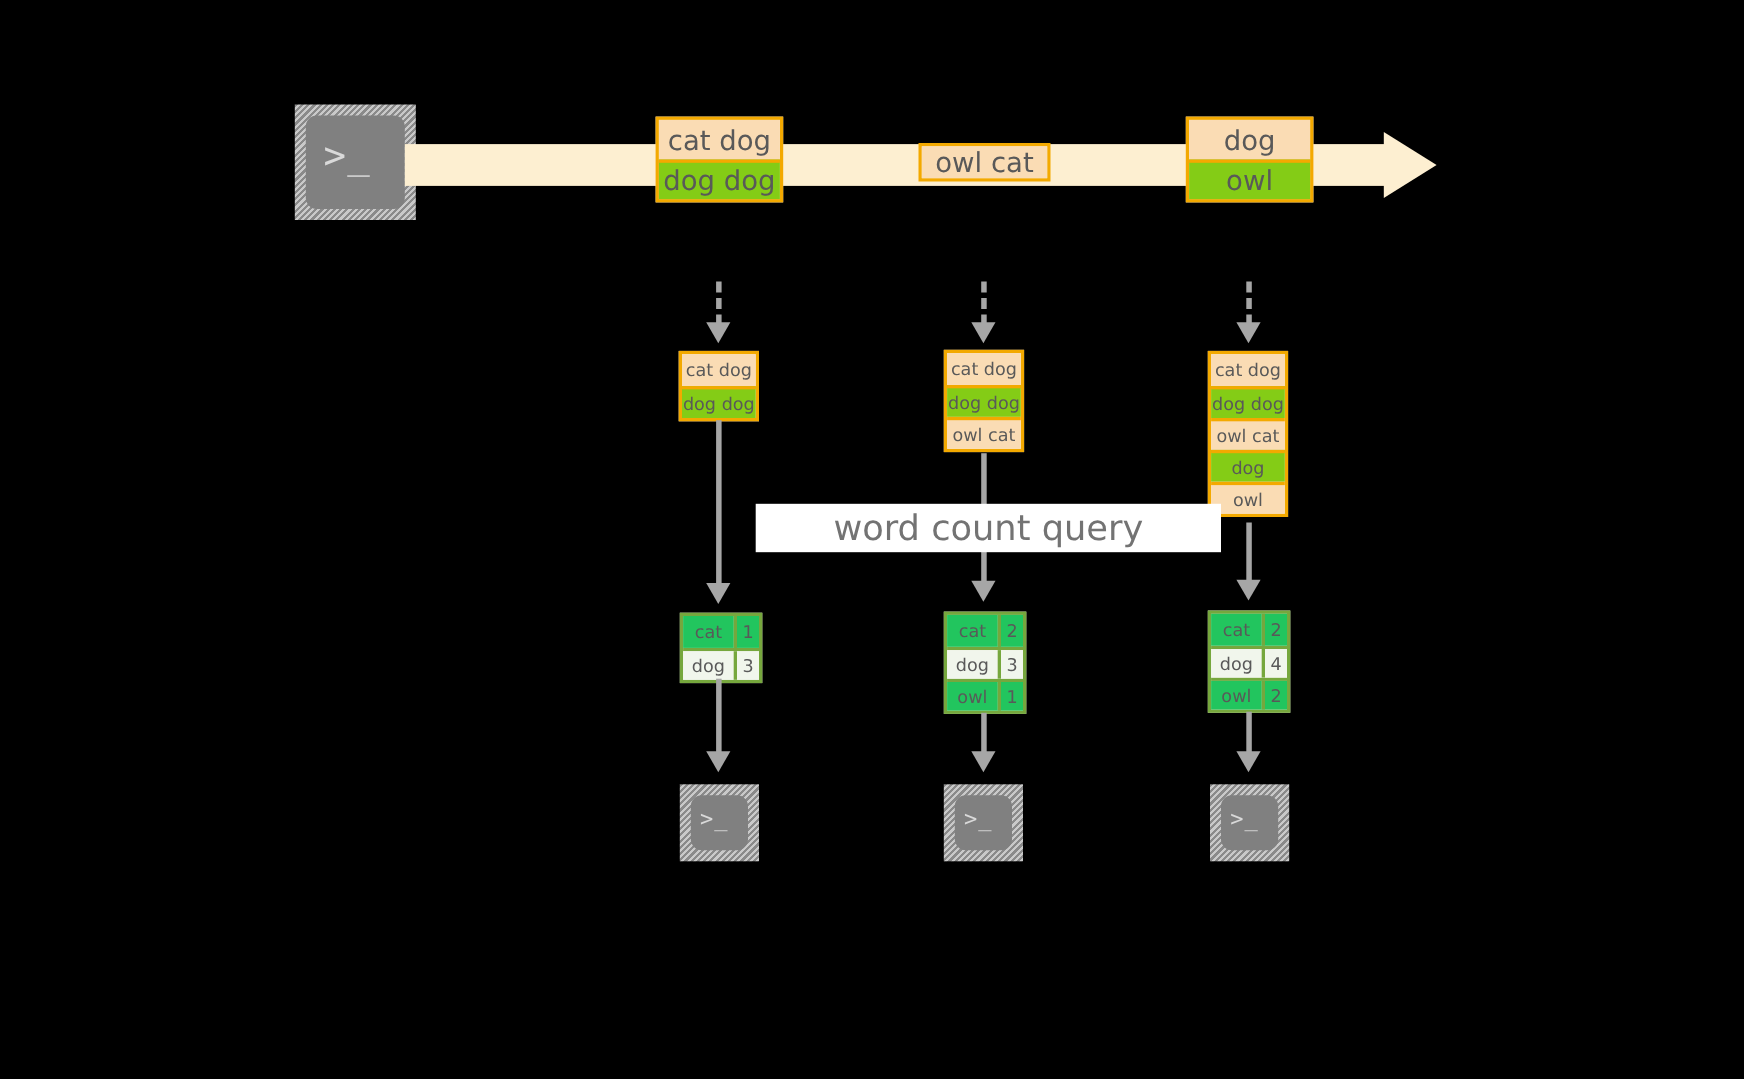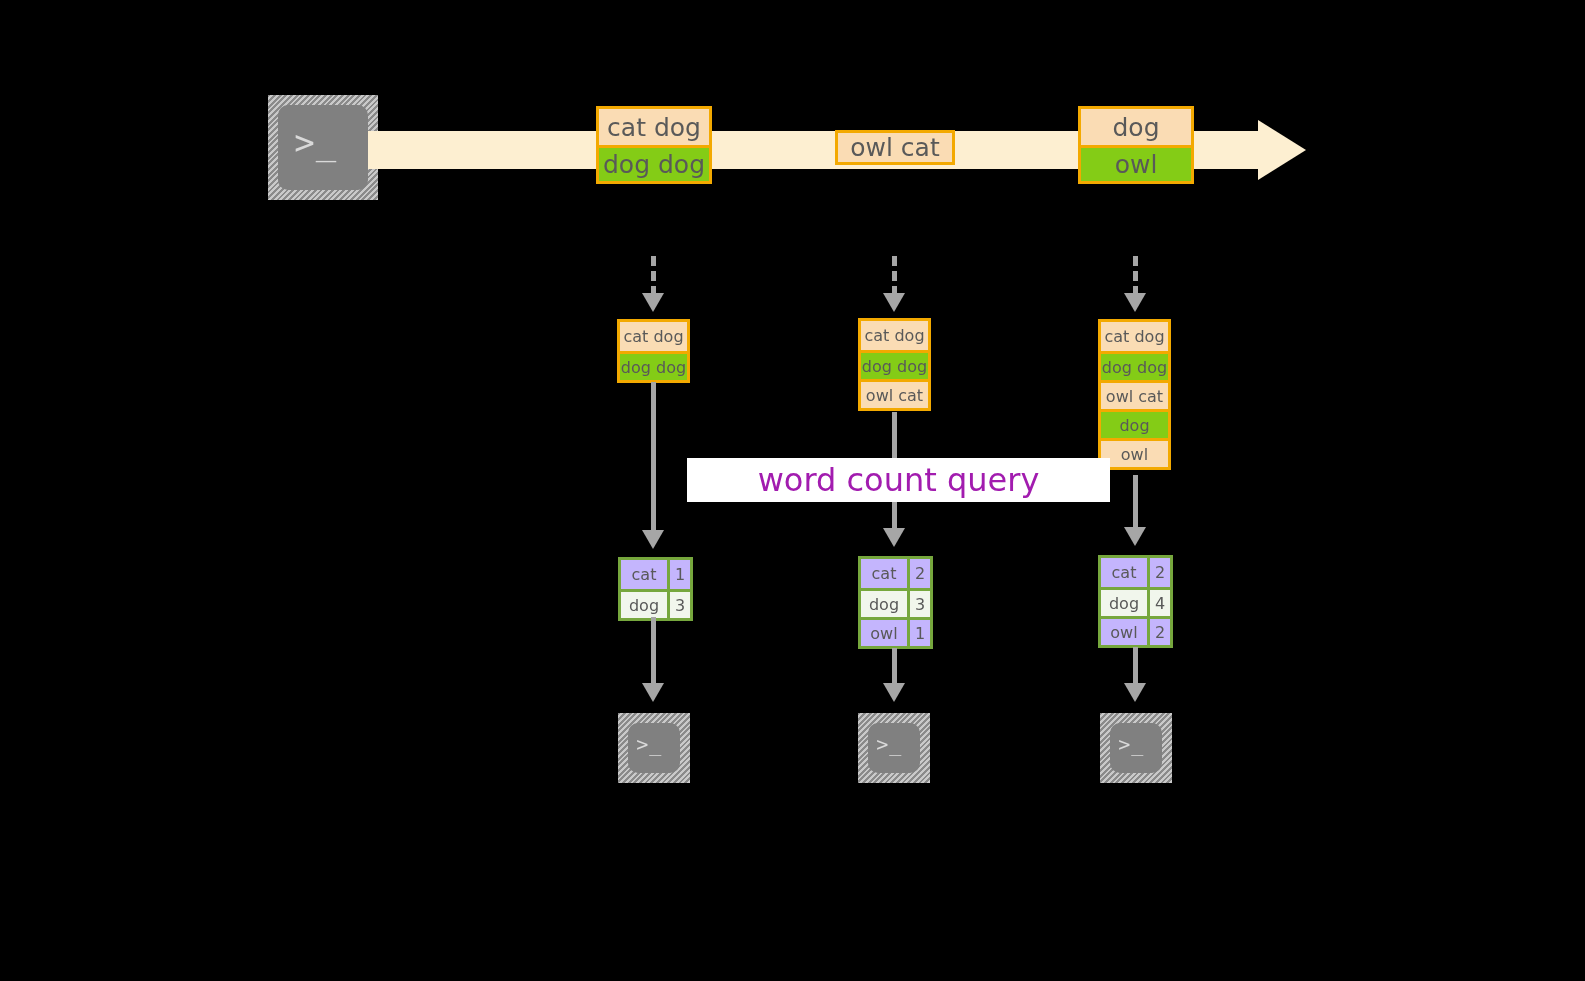--- a/index.html
+++ b/index.html
@@ -108,21 +108,21 @@
     box-sizing: border-box;
     display: flex;
     align-items: center;
     justify-content: center;
     font-size: 16px;
     color: #595959;
     white-space: nowrap;
   }
   .green-box .cell.word  { width: 46px; }
   .green-box .cell.count { width: 23px; border-left: 3px solid #76a73d; }
-  .green-box .grow.dark .cell  { background: #c4b5fd; }
+  .green-box .grow.dark .cell  { background: #22c55e; }
   .green-box .grow.light .cell { background: #f1f6ec; }
 
   
   .vline {
     position: absolute;
     width: 5px;
     background: #a6a6a6;
   }
   .vline.dashed {
     background: none;
@@ -137,21 +137,21 @@
     border-top: 19px solid #a6a6a6;
   }
 
   
   .query-label {
     position: absolute;
     background: #ffffff;
     display: flex;
     align-items: center;
     justify-content: center;
-    color: #a21caf;
+    color: #737373;
     font-size: 32px;
     white-space: nowrap;
   }
 </style>
 </head>
 <body>
 
 <div id="stage">
 
   <div class="terminal big" style="left:268px; top:95px; width:110px; height:105px;">

